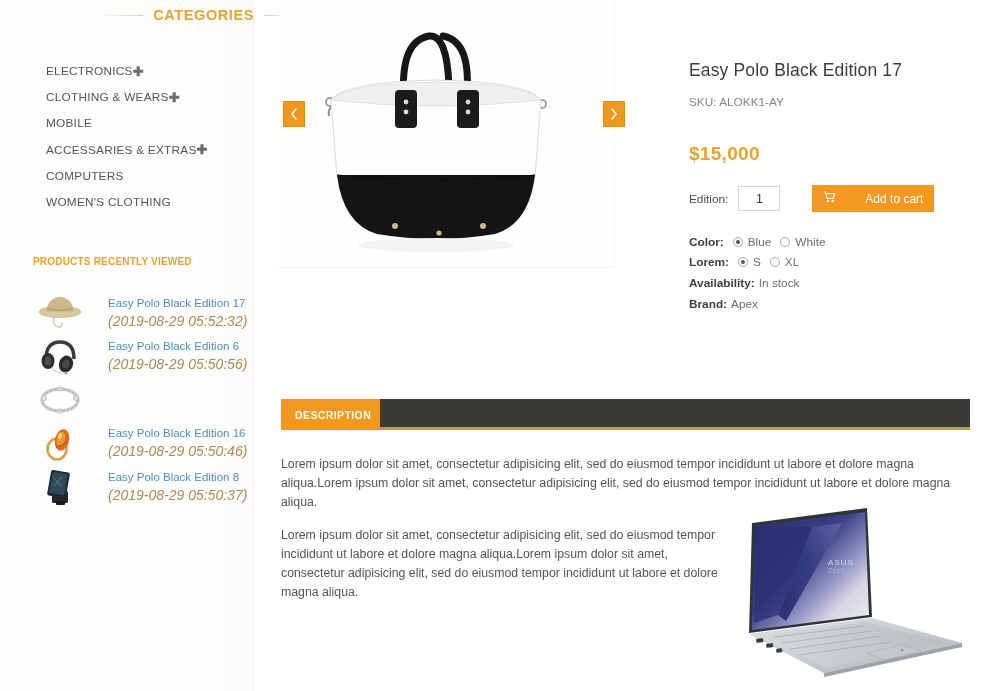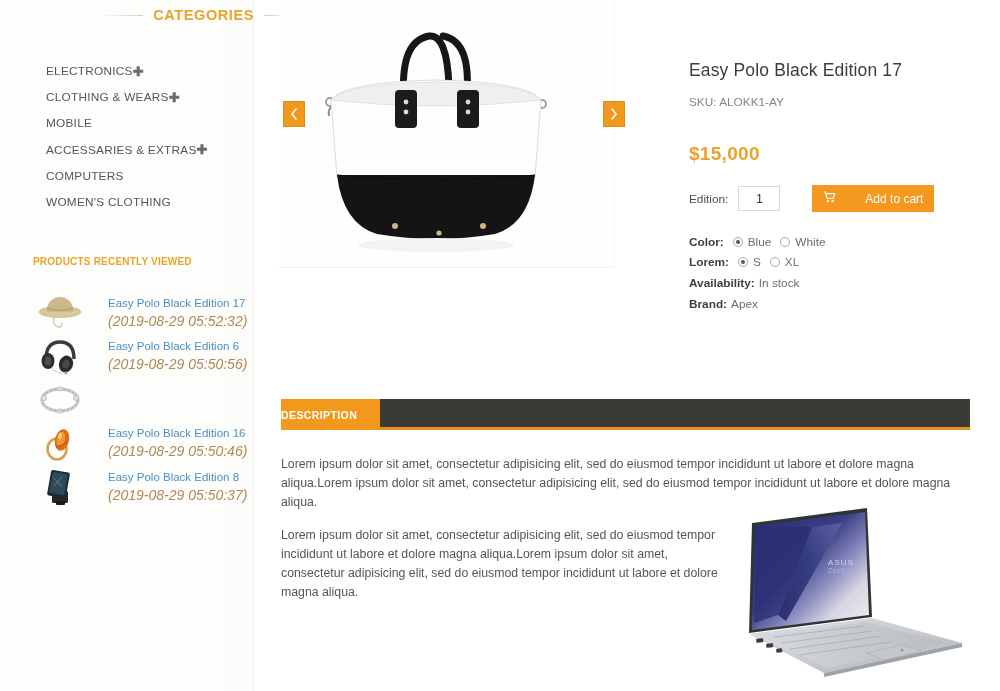--- a/index.html
+++ b/index.html
@@ -161,21 +161,21 @@
     width: 689px; height: 31px;
     background: #3b3b36;
     border-bottom: 3px solid #e0921f;
   }
   .tab-active {
     position: absolute; left: 0; top: 0;
     width: 99px; height: 31px;
     background: #f2981d;
     color: #fff; font-size: 10.5px; font-weight: bold;
     letter-spacing: .4px;
-    display: flex; align-items: center; 
+    display: flex; align-items: center; padding-left: 14px;
     cursor: pointer;
   }
 
   .desc { position: absolute; left: 281px; top: 455px; width: 690px; }
   .desc p { font-size: 12.3px; color: #54545a; line-height: 1.55; }
   .desc p.p1 { width: 684px; }
   .desc p.p2 { width: 440px; margin-top: 14px; }
 
   
   .laptop-box {

